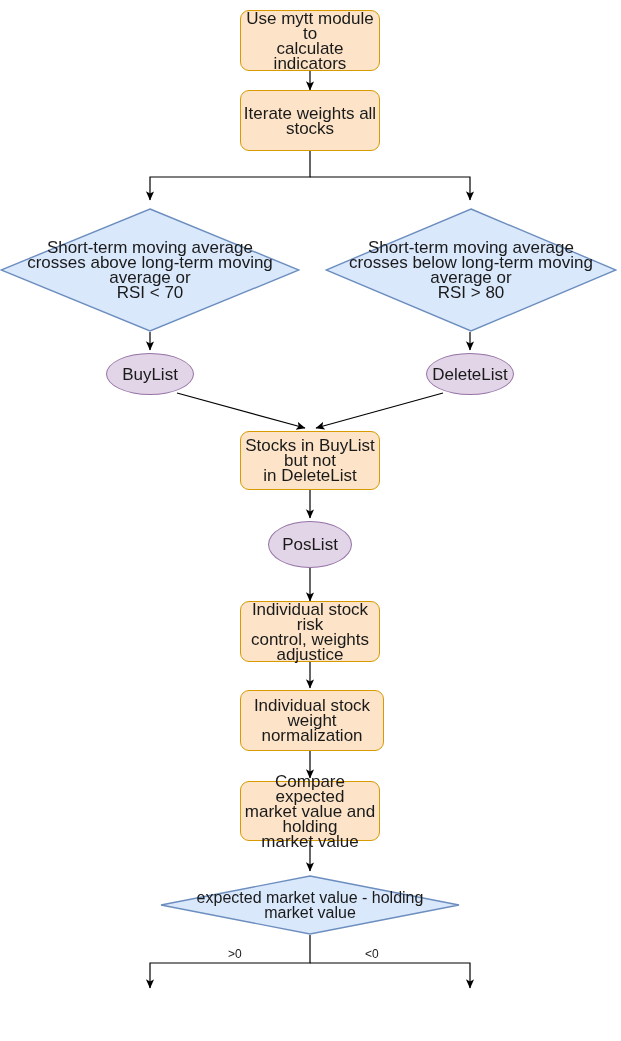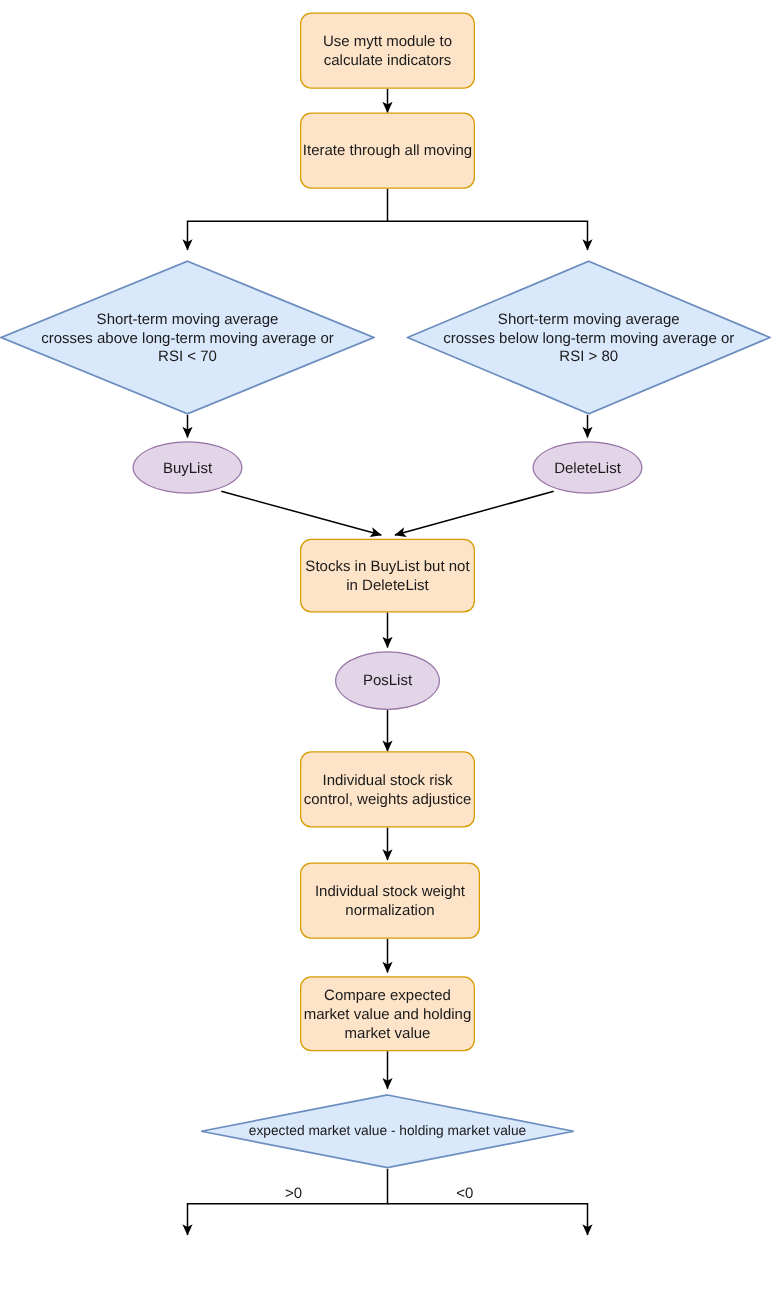--- a/index.html
+++ b/index.html
@@ -24,21 +24,21 @@
     pointer-events: none;
   }
   .node {
     position: absolute;
     box-sizing: border-box;
     display: flex;
     align-items: center;
     justify-content: center;
     text-align: center;
     color: #1a1a1a;
-    font-size: 12px;
+    font-size: 17px;
     line-height: 15px;
     white-space: pre-line;
   }
   .proc {
     background: #fde4c8;
     border: 1.4px solid #d79b00;
     border-radius: 9px;
   }
   .term {
     background: #e1d5e7;
@@ -112,21 +112,21 @@
 
     <path d="M310,963 L470,963 L470,988" stroke="#000000" stroke-width="1.2" fill="none" marker-end="url(#arrow)"></path>
   </svg>
 
   <div class="node proc" style="left:240px; top:10px; width:140px; height:61px;">
     <span>Use mytt module to
 calculate indicators</span>
   </div>
 
   <div class="node proc" style="left:240px; top:90px; width:140px; height:61px;">
-    <span>Iterate through all moving</span>
+    <span>Iterate weights all stocks</span>
   </div>
 
   <div class="node decision" style="left:0px; top:208px; width:300px; height:124px;">
     <svg viewBox="0 0 300 124" preserveAspectRatio="none">
       <polygon points="150,1 299,62 150,123 1,62" fill="#dae8fc" stroke="#6c8ebf" stroke-width="1.4"></polygon>
     </svg>
     <span class="dtext">Short-term moving average
 crosses above long-term moving average or
 RSI &lt; 70</span>
   </div>
@@ -166,21 +166,21 @@
     <span>Individual stock weight
 normalization</span>
   </div>
 
   <div class="node proc" style="left:240px; top:781px; width:140px; height:60px;">
     <span>Compare expected
 market value and holding
 market value</span>
   </div>
 
-  <div class="node decision" style="left:160px; top:875px; width:300px; height:60px; font-size:11px;text-align:center;">
+  <div class="node decision" style="left:160px; top:875px; width:300px; height:60px; font-size:16px;text-align:center;">
     <svg viewBox="0 0 300 60" preserveAspectRatio="none">
       <polygon points="150,1 299,30 150,59 1,30" fill="#dae8fc" stroke="#6c8ebf" stroke-width="1.4"></polygon>
     </svg>
     <span class="dtext">expected market value - holding market value</span>
   </div>
 
   <div class="edge-label" style="left:226px; top:947px;">&gt;0</div>
   <div class="edge-label" style="left:363px; top:947px;">&lt;0</div>
 
 

